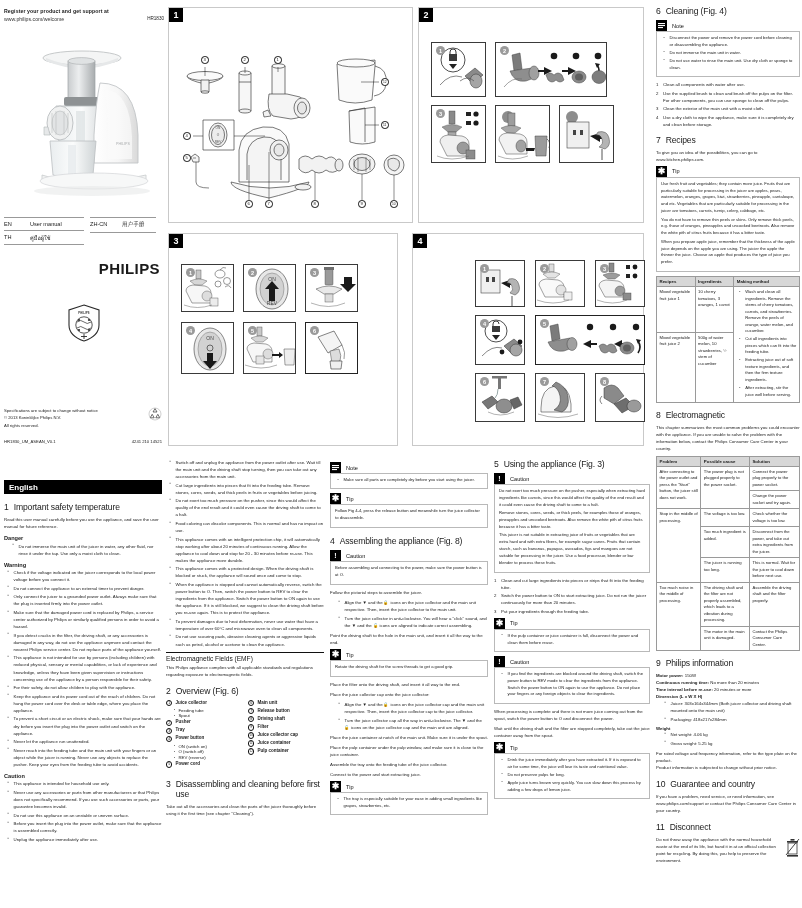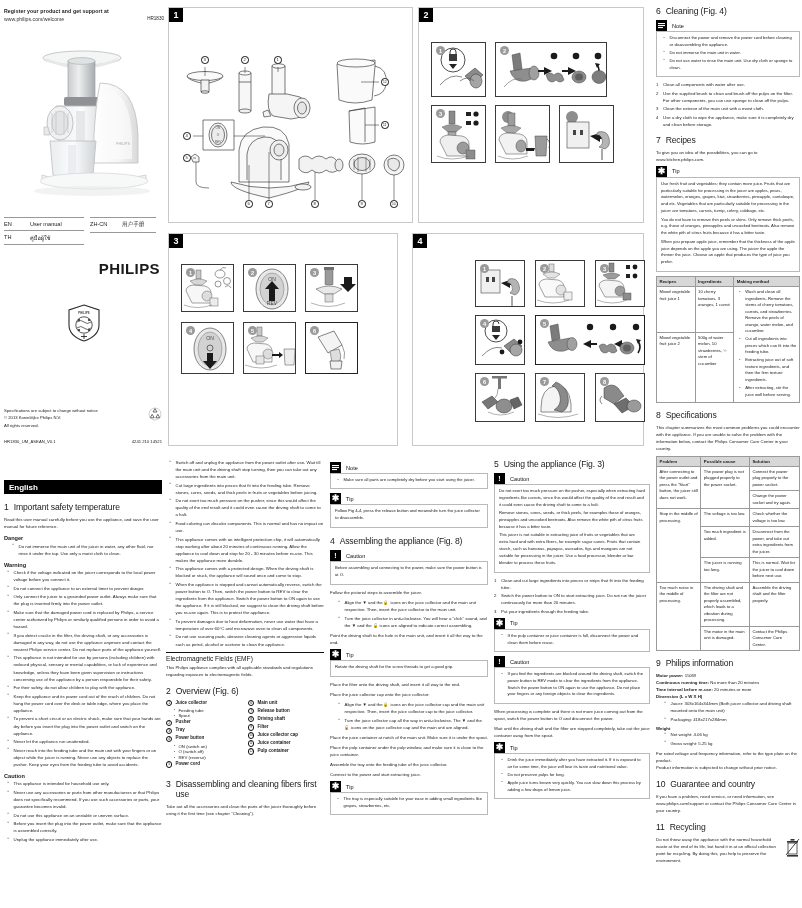--- a/index.html
+++ b/index.html
@@ -394,21 +394,21 @@
           </div>
           <div class="ov-item">
             <div class="circ" style="font-size:3px">12</div>
             <div class="ov-label">Pulp container</div>
           </div>
         </div>
       </div>
 
       <h1 class="sec" style="margin-top:10px">
         <span class="num">3</span>
-        <span class="txt">Disassembling and cleaning fibers first use</span>
+        <span class="txt">Disassembling and cleaning before first use</span>
       </h1>
       <p class="body" style="margin-top:4px">Take out all the accessories and clean the parts of the juicer thoroughly before using it the first time (see chapter "Cleaning").</p>
     </div>
   </div>
 
   <div class="col" id="col3">
     <div style="position:absolute; top:459px; left:0; width:158px;">
 
       <div class="callout">
         <div class="callout-head-row">
@@ -652,21 +652,21 @@
           </tr>
           <tr>
             <td>Mixed vegetable fruit juice 2</td>
             <td>500g of water melon, 10 strawberries, ½ stem of cucumber</td>
           </tr>
         </tbody>
       </table>
 
       <h1 class="sec" style="margin-top:7px">
         <span class="num">8</span>
-        <span class="txt">Specifications</span>
+        <span class="txt">Electromagnetic</span>
       </h1>
       <p class="body">This chapter summarizes the most common problems you could encounter with the appliance. If you are unable to solve the problem with the information below, contact the Philips Consumer Care Center in your country.</p>
 
       <table class="dt">
         <thead>
           <tr>
             <th style="width:31%">Problem</th>
             <th style="width:34%">Possible cause</th>
             <th style="width:35%">Solution</th>
           </tr>
@@ -728,21 +728,21 @@
       <p class="body">Product information is subjected to change without prior notice.</p>
 
       <h1 class="sec" style="margin-top:8px">
         <span class="num">10</span>
         <span class="txt">Guarantee and country</span>
       </h1>
       <p class="body">If you have a problem, need service, or need information, see www.philips.com/support or contact the Philips Consumer Care Center in your country.</p>
 
       <h1 class="sec" style="margin-top:8px">
         <span class="num">11</span>
-        <span class="txt">Recycling</span>
+        <span class="txt">Disconnect</span>
       </h1>
       <div style="display:flex; gap:4px; align-items:flex-start;">
         <p class="body" style="flex:1">Do not throw away the appliance with the normal household waste at the end of its life, but hand it in at an official collection point for recycling. By doing this, you help to preserve the environment.</p>
         <div style="flex:0 0 15px; padding-top:2px;">
           <svg width="15" height="19" viewBox="0 0 15 19">
             <rect x="3" y="5" width="9" height="11" fill="none" stroke="#333" stroke-width=".8"></rect>
             <rect x="2" y="3" width="11" height="1.6" fill="#333"></rect>
             <rect x="5.5" y="1" width="4" height="1.6" fill="#333"></rect>
             <line x1="1" y1="17" x2="14" y2="1" stroke="#333" stroke-width=".9"></line>
             <rect x="2" y="17" width="11" height="1.6" fill="#333"></rect>

